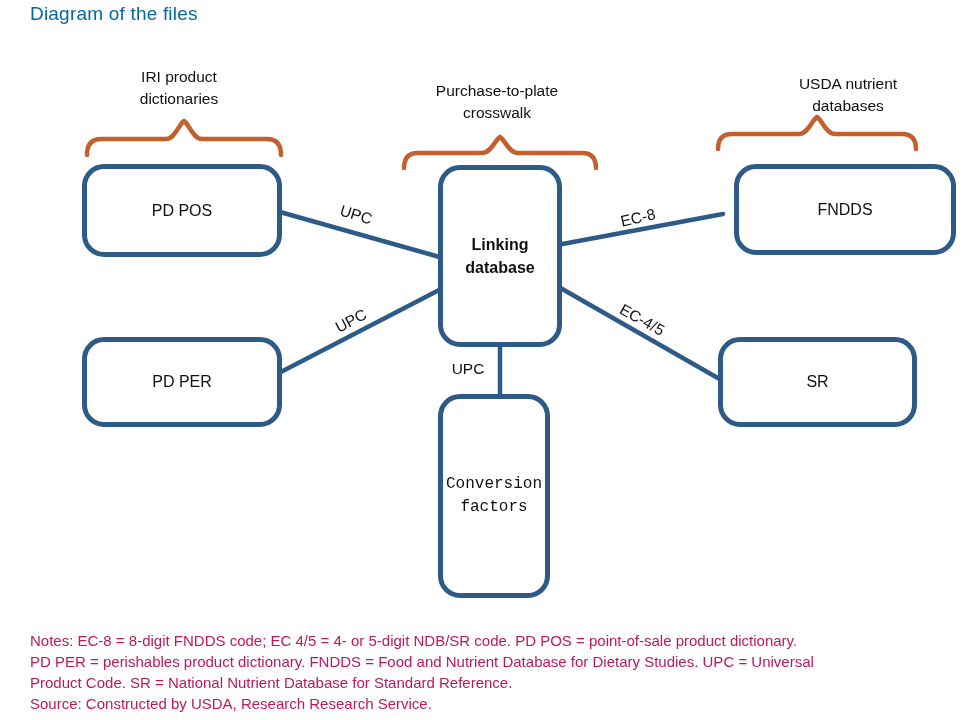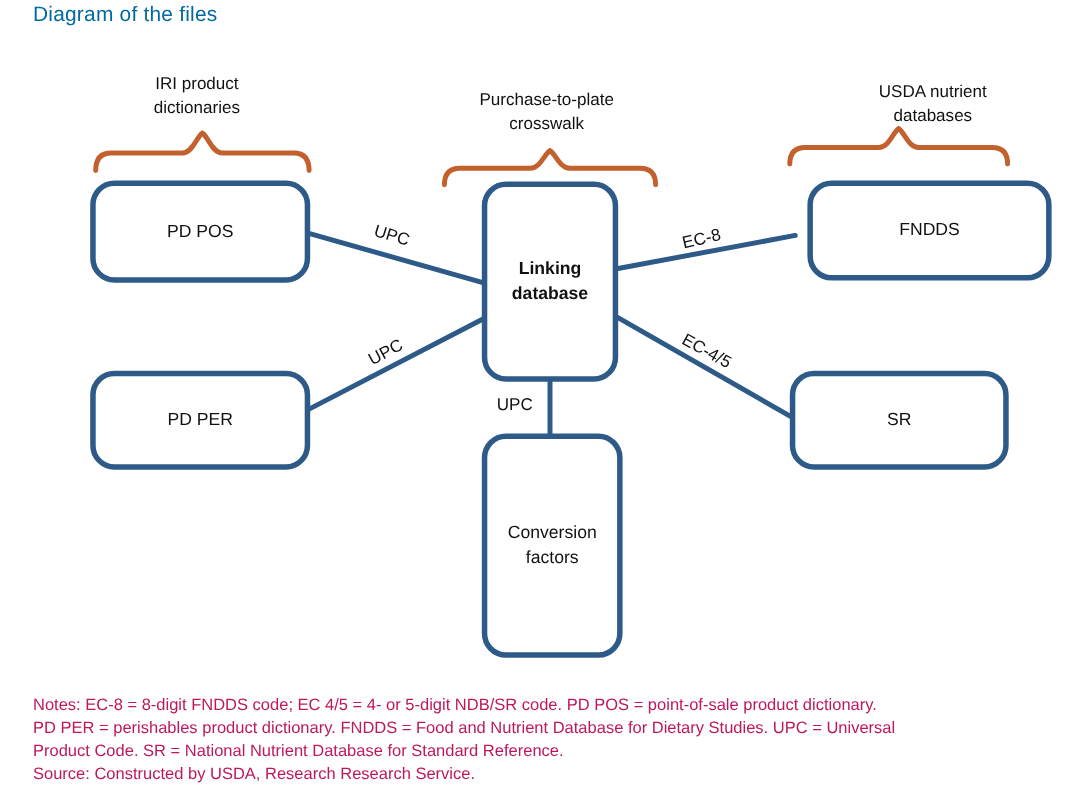--- a/index.html
+++ b/index.html
@@ -114,21 +114,21 @@
   <div class="node" style="left:438px; top:165px; width:124px; height:182px;font-weight:bold;">
     <span>Linking
 database</span>
   </div>
   <div class="node" style="left:718px; top:164px; width:222px; height:91px;margin-left:16px;">
     <span>FNDDS</span>
   </div>
   <div class="node" style="left:718px; top:337px; width:199px; height:90px;">
     <span>SR</span>
   </div>
-  <div class="node" style="left:438px; top:394px; width:128px; height:204px;">
+  <div class="node" style="left:438px; top:394px; width:112px; height:204px;font-family:Liberation Mono, monospace;">
     <span>Conversion
 factors</span>
   </div>
 
   <span class="edge-label" style="left:356px; top:215px; transform: translate(-50%,-50%) rotate(17deg);">UPC</span>
   <span class="edge-label" style="left:351px; top:321px; transform: translate(-50%,-50%) rotate(-28deg);">UPC</span>
   <span class="edge-label" style="left:638px; top:218px; transform: translate(-50%,-50%) rotate(-13deg);">EC-8</span>
   <span class="edge-label" style="left:642px; top:320px; transform: translate(-50%,-50%) rotate(29deg);">EC-4/5</span>
   <span class="edge-label" style="left:468px; top:369px; transform: translate(-50%,-50%);">UPC</span>
 

